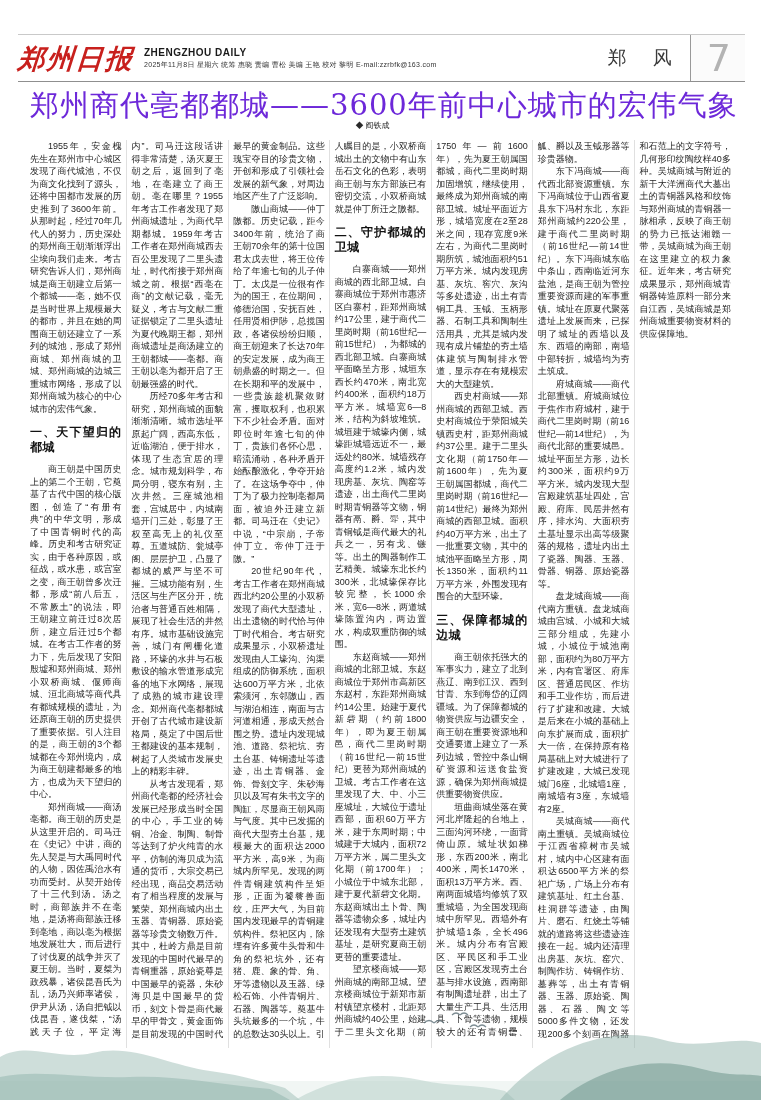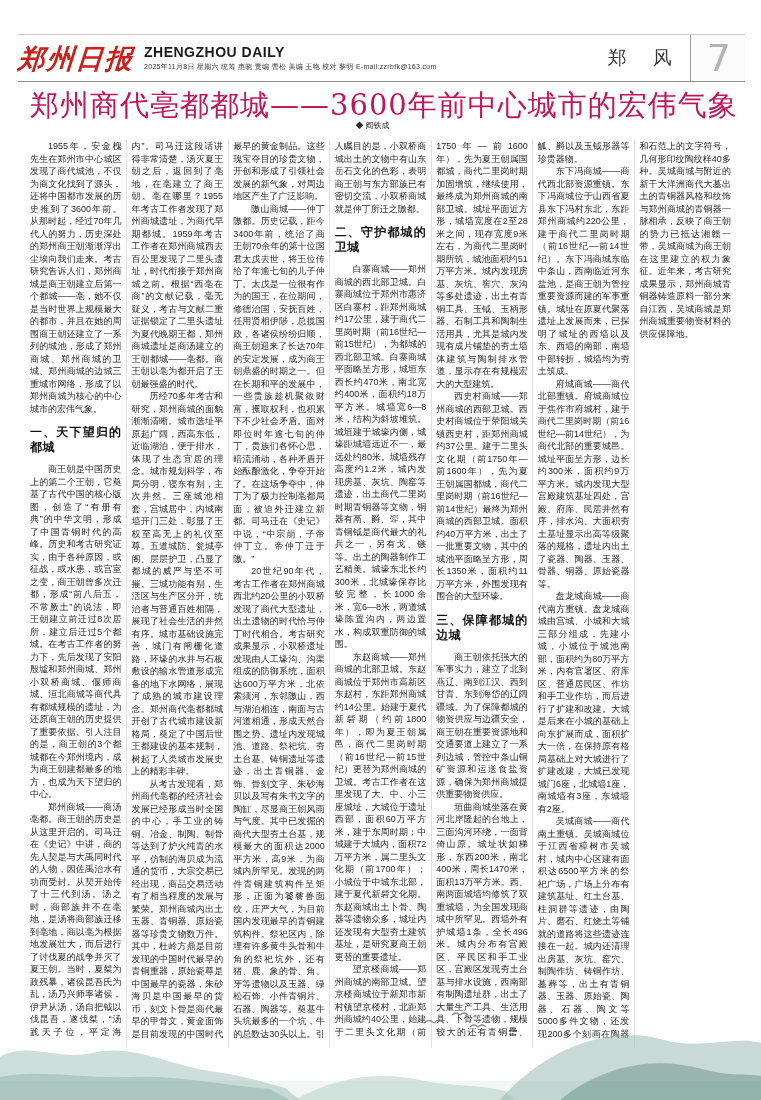--- a/index.html
+++ b/index.html
@@ -6,32 +6,32 @@
   .page{position:relative;width:761px;height:1100px;background:#fff;overflow:hidden;
         font-family:"Liberation Sans",sans-serif;color:#222;}
   
   .header{position:absolute;top:34px;left:18px;right:16px;height:46px;
           border-top:1px solid #c9c9c9;border-bottom:1px solid #8f8f8f;
           display:flex;align-items:center;}
   .logo{font-family:"DejaVu Serif",serif;font-weight:bold;font-style:italic;
         font-size:27px;color:#c8201d;letter-spacing:2px;white-space:nowrap;
         transform:skewX(-4deg);margin-right:10px;line-height:1;}
   .mast-mid{display:flex;flex-direction:column;justify-content:center;gap:2px;}
-  .mast-en{font-size:14px;font-weight:bold;color:#1a1a1a;letter-spacing:.5px;}
+  .mast-en{font-size:10px;font-weight:bold;color:#1a1a1a;letter-spacing:.5px;}
   .dateline{font-size:7px;color:#333;letter-spacing:.3px;}
   .head-spacer{flex:1;}
   .section-name{font-size:19px;color:#3a3a3a;letter-spacing:10px;margin-right:8px;
                 font-family:"DejaVu Serif",serif;white-space:nowrap;}
   .page-num{border-left:1px solid #999;height:46px;display:flex;align-items:center;
             padding:0 14px 0 16px;background:#fbfbfb;}
   .page-num span{font-size:38px;color:#b3b3b3;font-family:"DejaVu Sans",sans-serif;line-height:1;}
   
   .headline{position:absolute;top:86px;left:30px;right:30px;text-align:center;
             font-family:"DejaVu Serif",serif;font-size:29px;font-weight:500;
-            color:#be185d;letter-spacing:1px;white-space:nowrap;}
+            color:#6d28d9;letter-spacing:1px;white-space:nowrap;}
   .byline{position:absolute;top:120px;left:0;right:16px;text-align:center;
           font-size:8px;color:#2a2a2a;}
   
   .article{position:absolute;top:140px;left:30px;width:701px;height:908px;
            column-count:7;column-gap:10px;column-rule:1px solid #e0e0e0;
            column-fill:auto;overflow:hidden;
            font-size:9px;line-height:12.5px;text-align:justify;color:#262626;}
   .article p{margin:0;text-indent:2em;}
   .article h3{font-size:12px;line-height:15px;color:#111;margin:10px 0 8px 0;
               letter-spacing:.5px;break-inside:avoid;font-weight:bold;}

